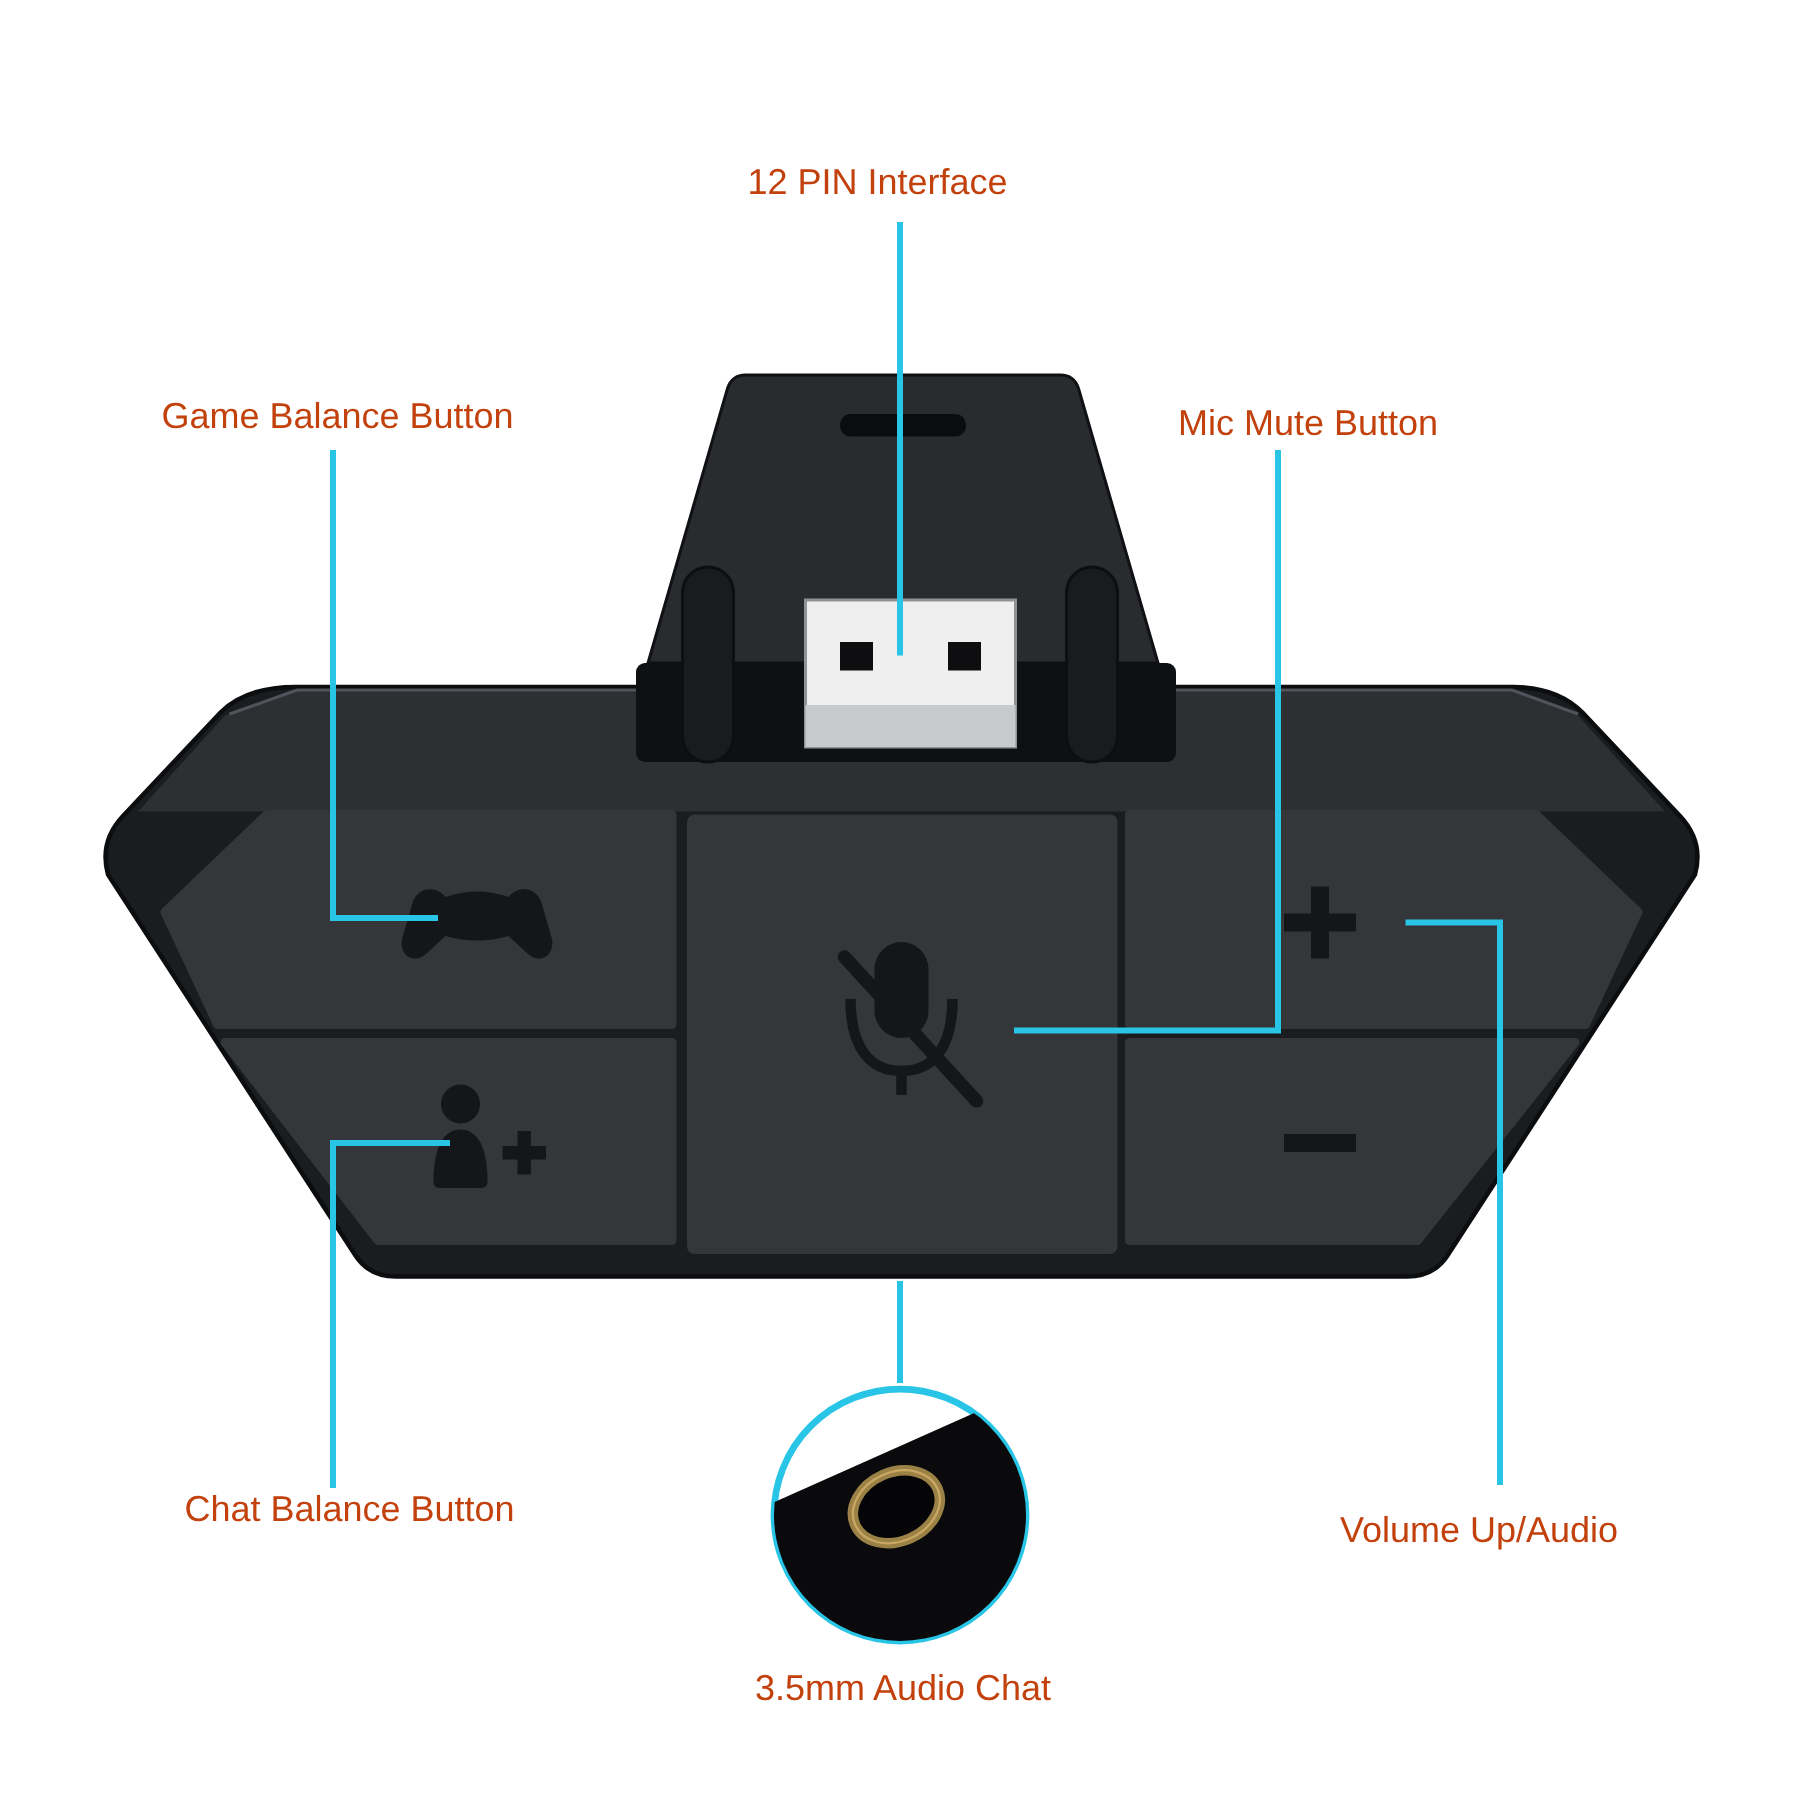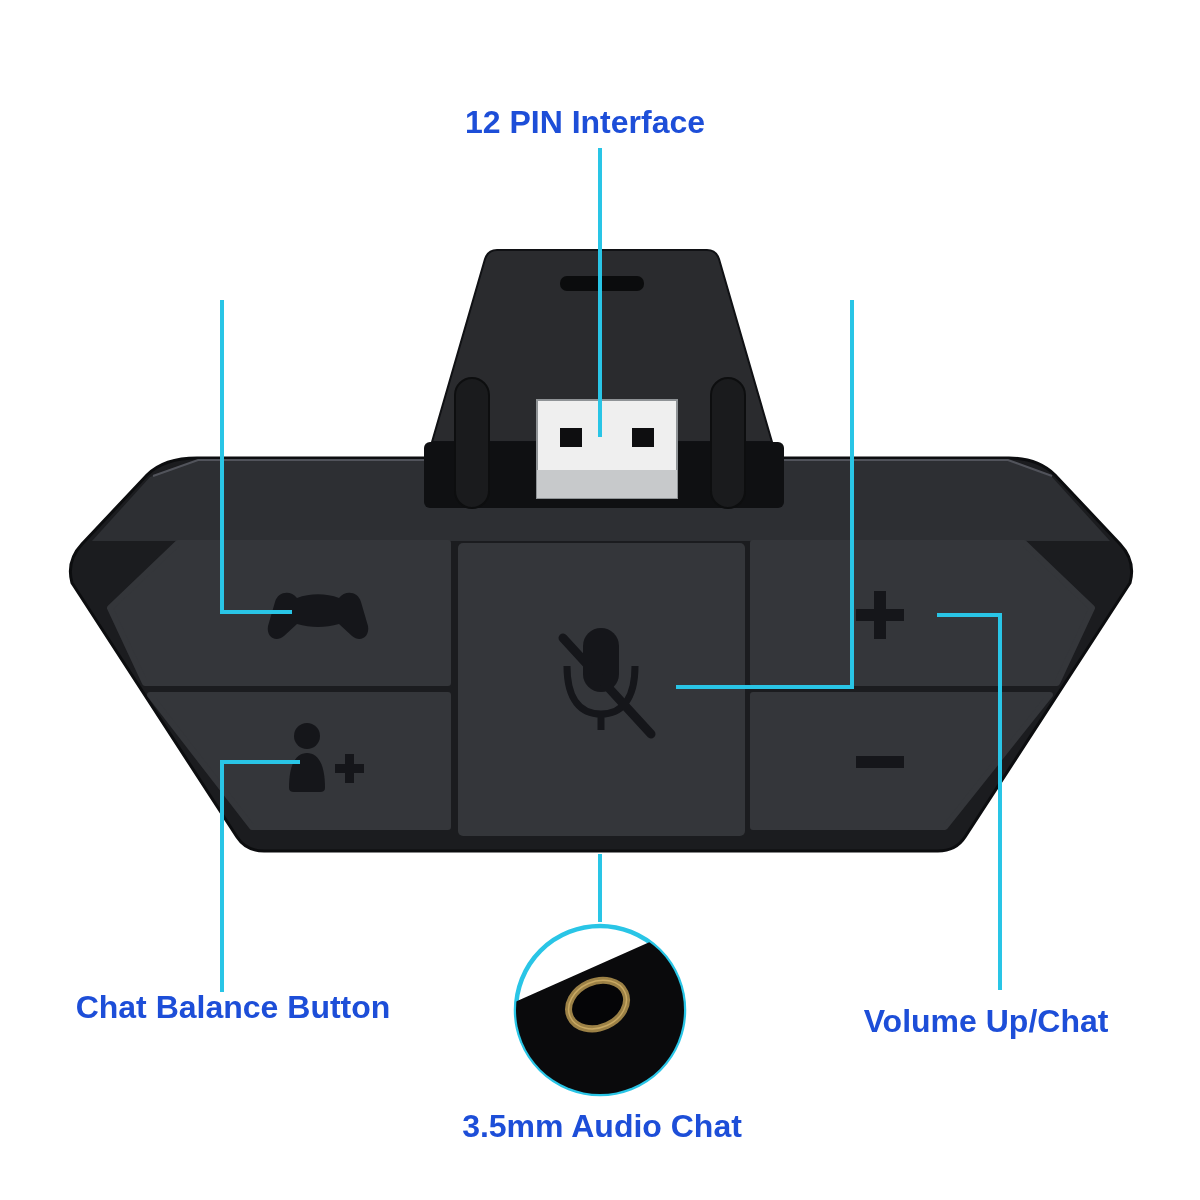--- a/index.html
+++ b/index.html
@@ -3,21 +3,21 @@
 <meta charset="utf-8">
 <style>
   html,body{margin:0;padding:0;background:#ffffff;}
   #stage{
     position:relative;width:1200px;height:1200px;background:#ffffff;
     font-family:"Liberation Sans", sans-serif;overflow:hidden;
   }
   #device-svg{position:absolute;left:0;top:0;}
   .label{
     position:absolute;transform:translate(-50%,-50%);
-    font-weight:700;font-size:32px;color:#1d4ed8;white-space:nowrap;
+    font-weight:400;font-size:24px;color:#c2410c;white-space:nowrap;
   }
 </style>
 </head>
 <body>
 
 <div id="stage">
 
   <svg id="device-svg" width="1200" height="1200" viewBox="0 0 1200 1200">
 
     <defs>
@@ -100,17 +100,19 @@
         <g transform="rotate(-24 600 1010)">
           <rect x="455" y="968" width="300" height="220" rx="40" fill="#0a0a0c"></rect>
           <ellipse cx="600" cy="1004" rx="30" ry="23" fill="#050507" stroke="#9c8146" stroke-width="7"></ellipse>
           <ellipse cx="600" cy="1004" rx="30" ry="23" fill="none" stroke="#d3b269" stroke-width="1.5" opacity="0.8"></ellipse>
         </g>
       </g>
     </g>
   </svg>
 
   <div class="label" style="left:585px;top:122px">12 PIN Interface</div>
+  <div class="label" style="left:225px;top:278px">Game Balance Button</div>
+  <div class="label" style="left:872px;top:283px">Mic Mute Button</div>
   <div class="label" style="left:233px;top:1007px">Chat Balance Button</div>
-  <div class="label" style="left:986px;top:1021px">Volume Up/Chat</div>
+  <div class="label" style="left:986px;top:1021px">Volume Up/Audio</div>
   <div class="label" style="left:602px;top:1126px">3.5mm Audio Chat</div>
 
 </div>
 
 </body></html>

